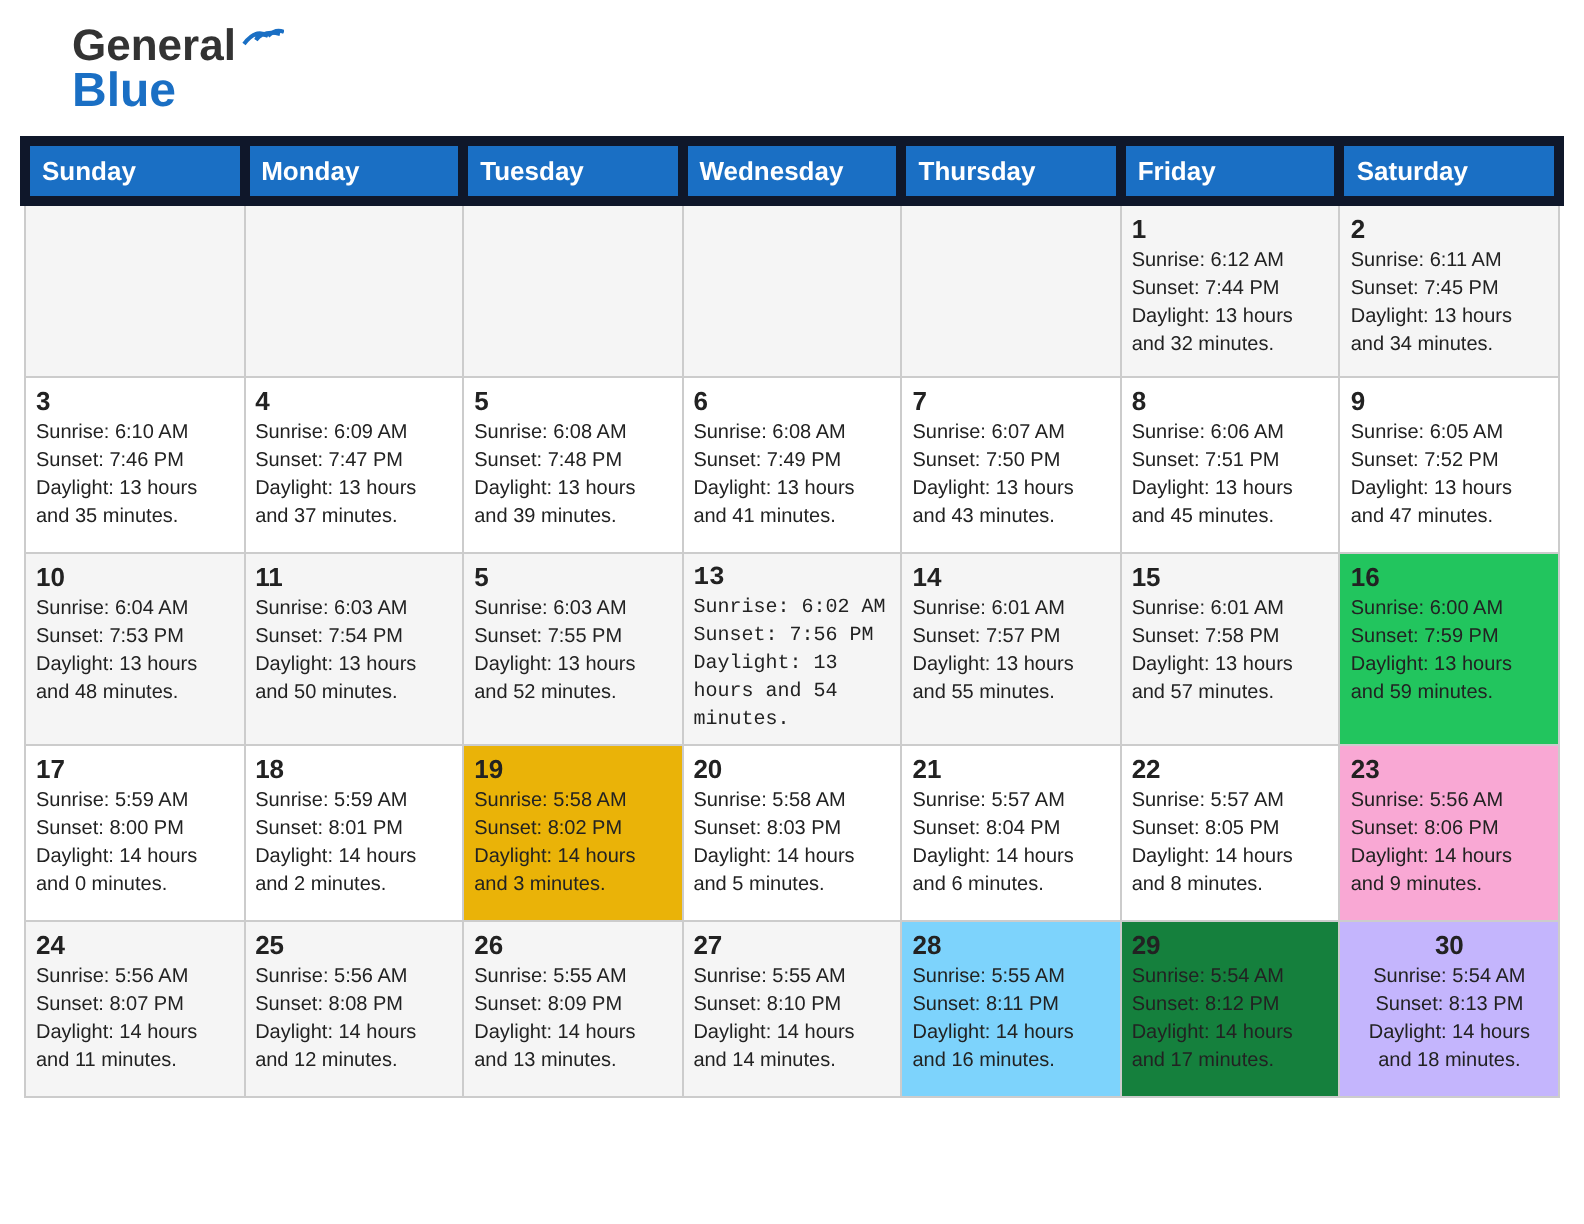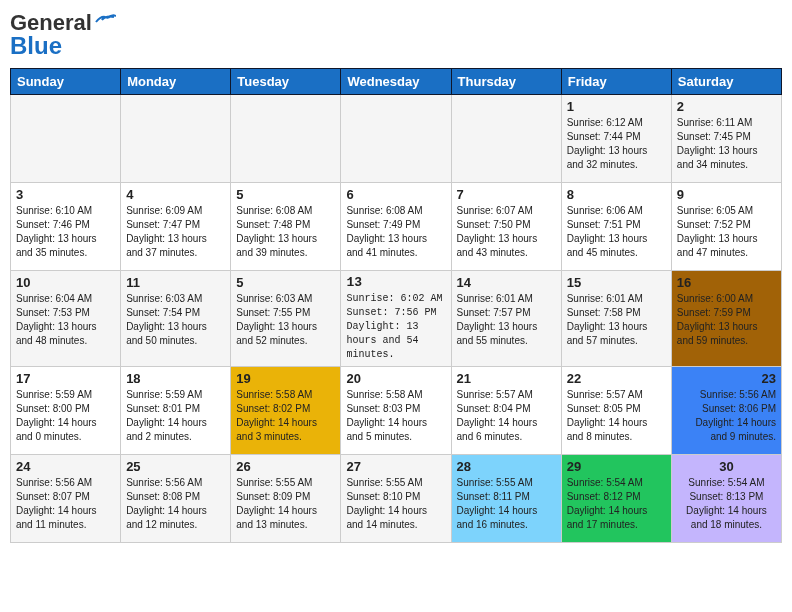--- a/index.html
+++ b/index.html
@@ -8,20 +8,21 @@
       background: #fff;
       width: 792px;
       min-height: 612px;
       padding: 10px;
     }
     .header {
       display: flex;
       align-items: flex-start;
       justify-content: space-between;
       margin-bottom: 8px;
+      margin-left: 26px;
     }
     .logo {
       display: flex;
       flex-direction: column;
       align-items: flex-start;
     }
     .logo-general { color: #333; }
     .logo-blue { color: #1a6fc4; }
     .title-section {
       text-align: right;
@@ -40,21 +41,21 @@
       border-collapse: collapse;
       border: 1px solid #ccc;
     }
     .calendar th {
       background-color: #1a6fc4;
       color: #fff;
       font-size: 13px;
       font-weight: bold;
       padding: 5px 6px;
       text-align: left;
-      border: 1px solid #0f172a;
+      border: 5px solid #0f172a;
     }
     .calendar td {
       width: calc(100% / 7);
       vertical-align: top;
       padding: 4px 5px;
       border: 1px solid #ccc;
       font-size: 10.5px;
       color: #222;
       height: 88px;
       background: #fff;
@@ -176,21 +177,21 @@
           <div class="day-info">Sunrise: 6:02 AM<br>Sunset: 7:56 PM<br>Daylight: 13 hours and 54 minutes.</div>
         </td>
         <td style="background: rgb(245, 245, 245);">
           <span class="day-number">14</span>
           <div class="day-info">Sunrise: 6:01 AM<br>Sunset: 7:57 PM<br>Daylight: 13 hours and 55 minutes.</div>
         </td>
         <td style="background: rgb(245, 245, 245);">
           <span class="day-number">15</span>
           <div class="day-info">Sunrise: 6:01 AM<br>Sunset: 7:58 PM<br>Daylight: 13 hours and 57 minutes.</div>
         </td>
-        <td style="background: #a16207;">
+        <td style="background: #22c55e;">
           <span class="day-number">16</span>
           <div class="day-info">Sunrise: 6:00 AM<br>Sunset: 7:59 PM<br>Daylight: 13 hours and 59 minutes.</div>
         </td>
       </tr>
       <tr>
         <td style="background: rgb(255, 255, 255);">
           <span class="day-number">17</span>
           <div class="day-info">Sunrise: 5:59 AM<br>Sunset: 8:00 PM<br>Daylight: 14 hours and 0 minutes.</div>
         </td>
         <td style="background: rgb(255, 255, 255);">
@@ -206,21 +207,21 @@
           <div class="day-info">Sunrise: 5:58 AM<br>Sunset: 8:03 PM<br>Daylight: 14 hours and 5 minutes.</div>
         </td>
         <td style="background: rgb(255, 255, 255);">
           <span class="day-number">21</span>
           <div class="day-info">Sunrise: 5:57 AM<br>Sunset: 8:04 PM<br>Daylight: 14 hours and 6 minutes.</div>
         </td>
         <td style="background: rgb(255, 255, 255);">
           <span class="day-number">22</span>
           <div class="day-info">Sunrise: 5:57 AM<br>Sunset: 8:05 PM<br>Daylight: 14 hours and 8 minutes.</div>
         </td>
-        <td style="background: #3b82f6; text-align: right;">
+        <td style="background: #f9a8d4;">
           <span class="day-number">23</span>
           <div class="day-info">Sunrise: 5:56 AM<br>Sunset: 8:06 PM<br>Daylight: 14 hours and 9 minutes.</div>
         </td>
       </tr>
       <tr>
         <td style="background: rgb(245, 245, 245);">
           <span class="day-number">24</span>
           <div class="day-info">Sunrise: 5:56 AM<br>Sunset: 8:07 PM<br>Daylight: 14 hours and 11 minutes.</div>
         </td>
         <td style="background: rgb(245, 245, 245); margin-left: 44px;">
@@ -232,21 +233,21 @@
           <div class="day-info">Sunrise: 5:55 AM<br>Sunset: 8:09 PM<br>Daylight: 14 hours and 13 minutes.</div>
         </td>
         <td style="background: rgb(245, 245, 245);">
           <span class="day-number">27</span>
           <div class="day-info">Sunrise: 5:55 AM<br>Sunset: 8:10 PM<br>Daylight: 14 hours and 14 minutes.</div>
         </td>
         <td style="background: #7dd3fc;">
           <span class="day-number">28</span>
           <div class="day-info">Sunrise: 5:55 AM<br>Sunset: 8:11 PM<br>Daylight: 14 hours and 16 minutes.</div>
         </td>
-        <td style="background: #22c55e;">
+        <td style="background: #15803d;">
           <span class="day-number">29</span>
           <div class="day-info">Sunrise: 5:54 AM<br>Sunset: 8:12 PM<br>Daylight: 14 hours and 17 minutes.</div>
         </td>
         <td style="background: #c4b5fd; text-align: center;">
           <span class="day-number">30</span>
           <div class="day-info">Sunrise: 5:54 AM<br>Sunset: 8:13 PM<br>Daylight: 14 hours and 18 minutes.</div>
         </td>
       </tr>
     </tbody>
 </table>

